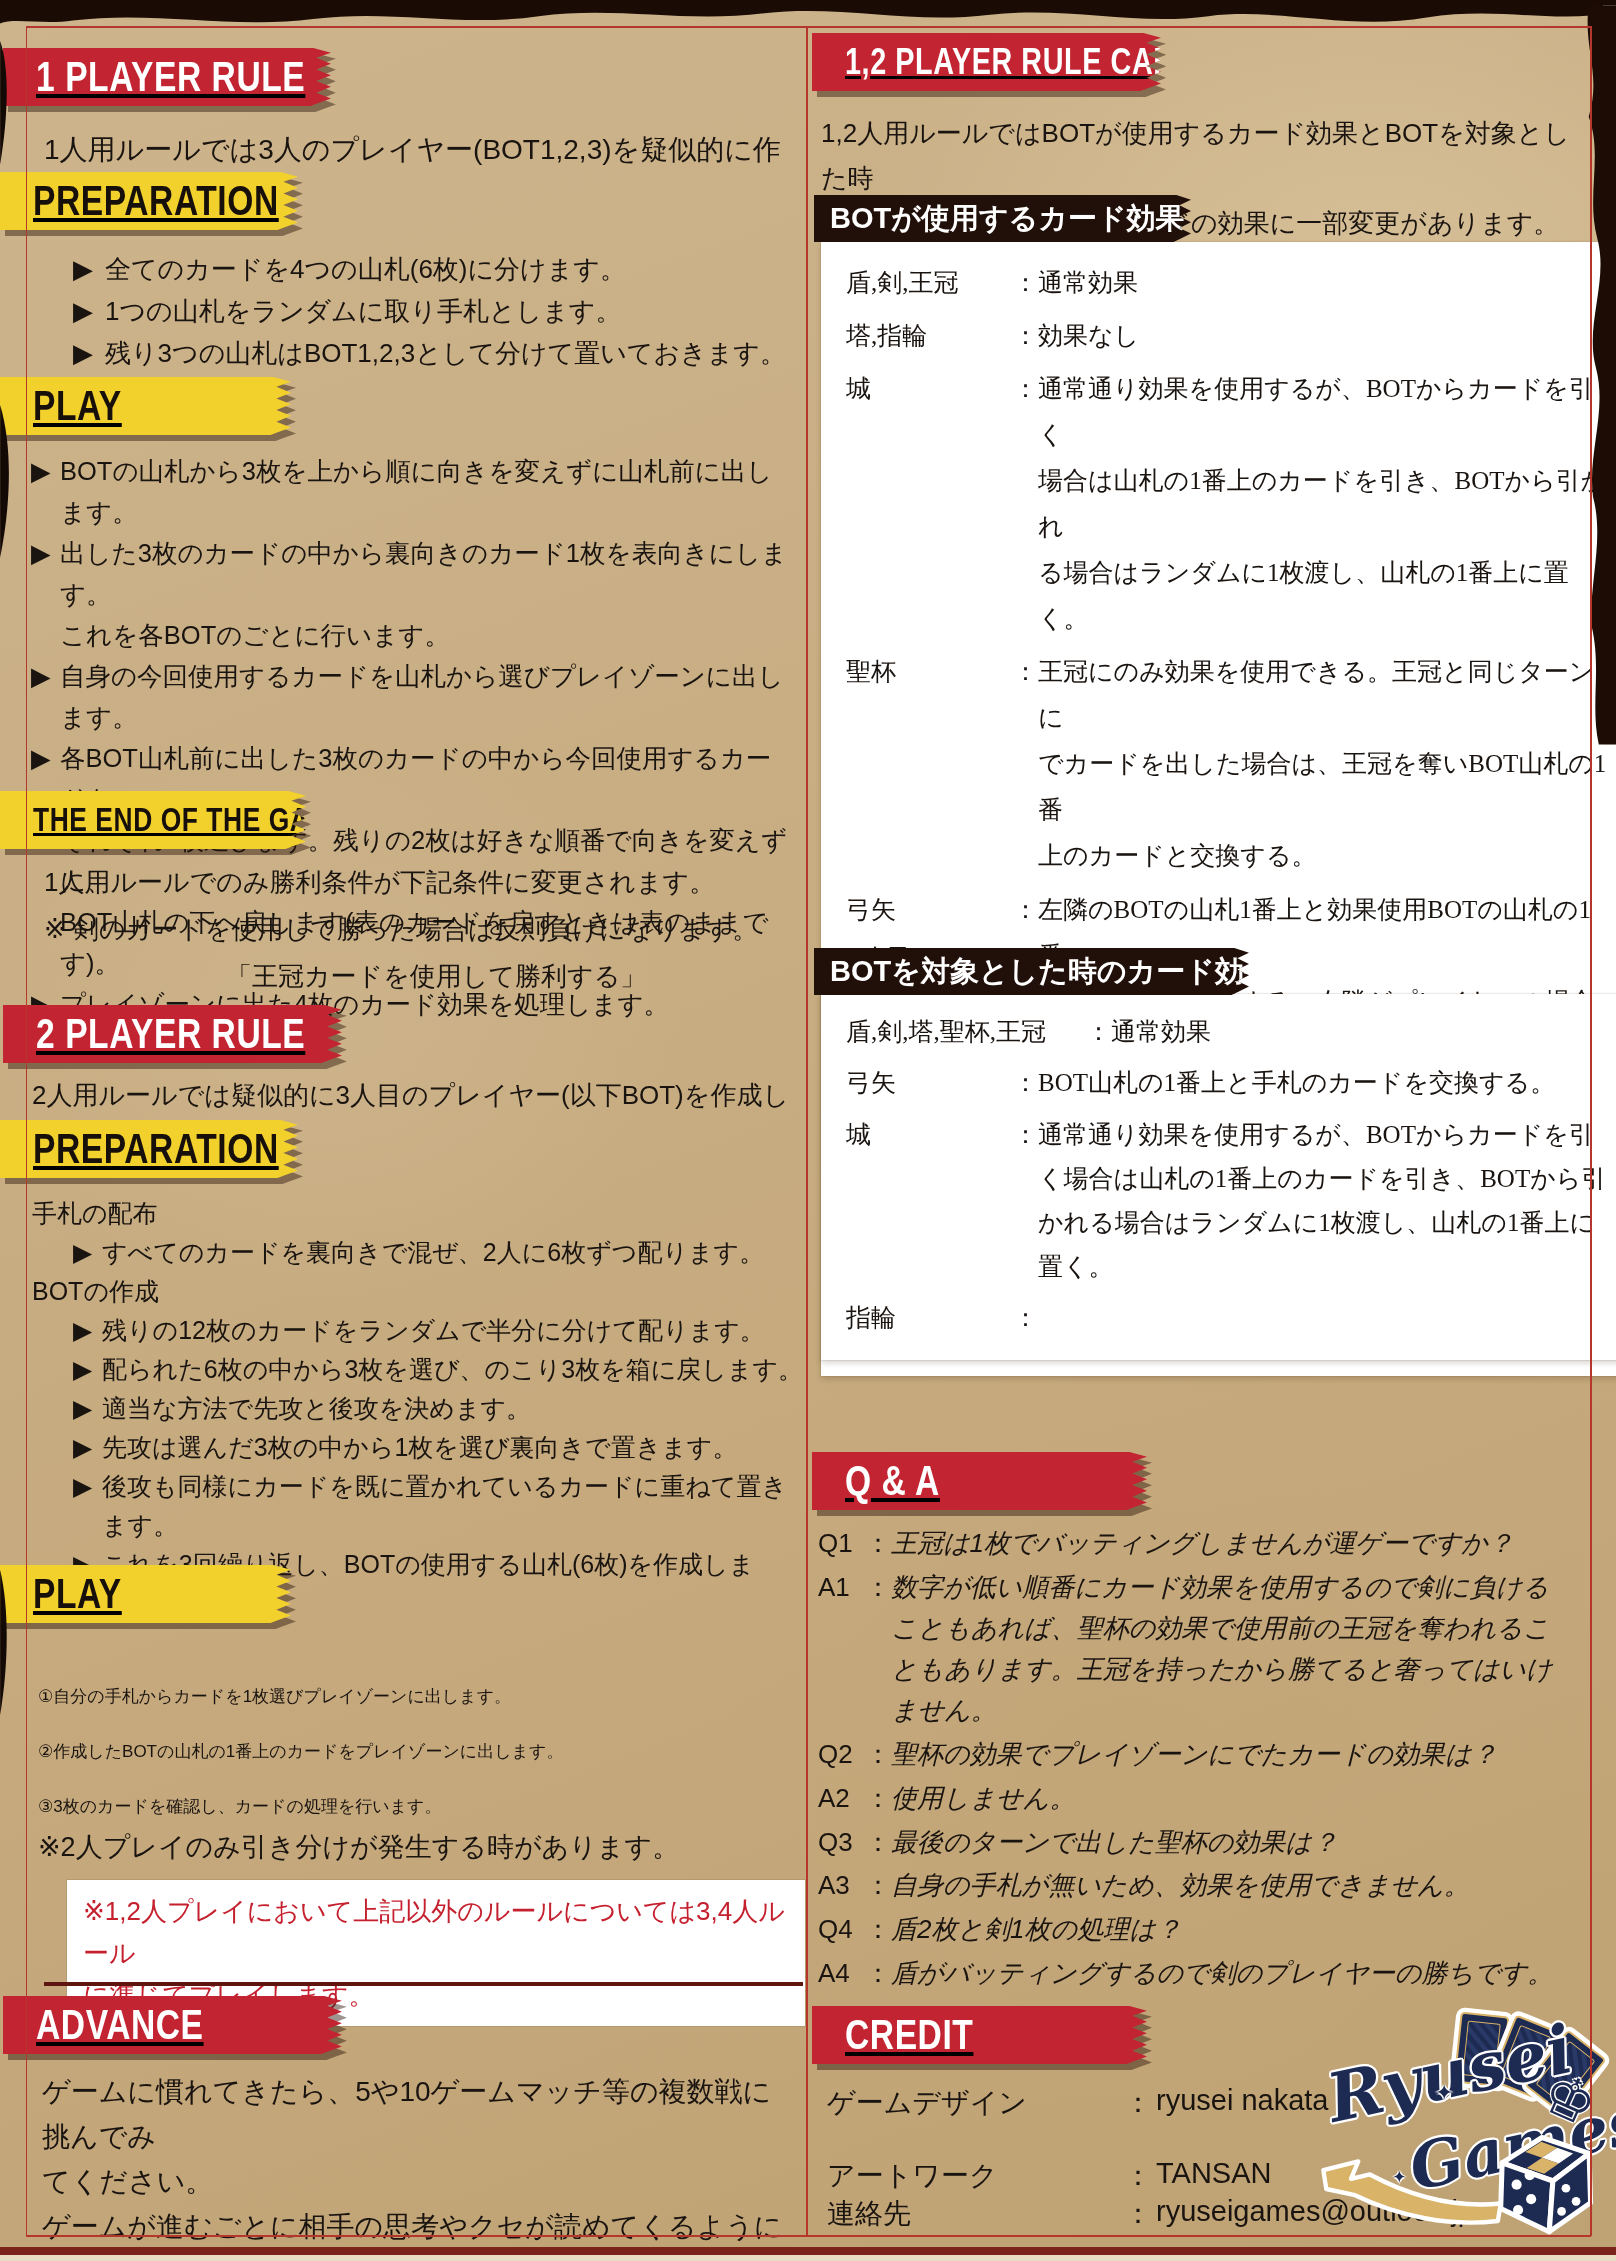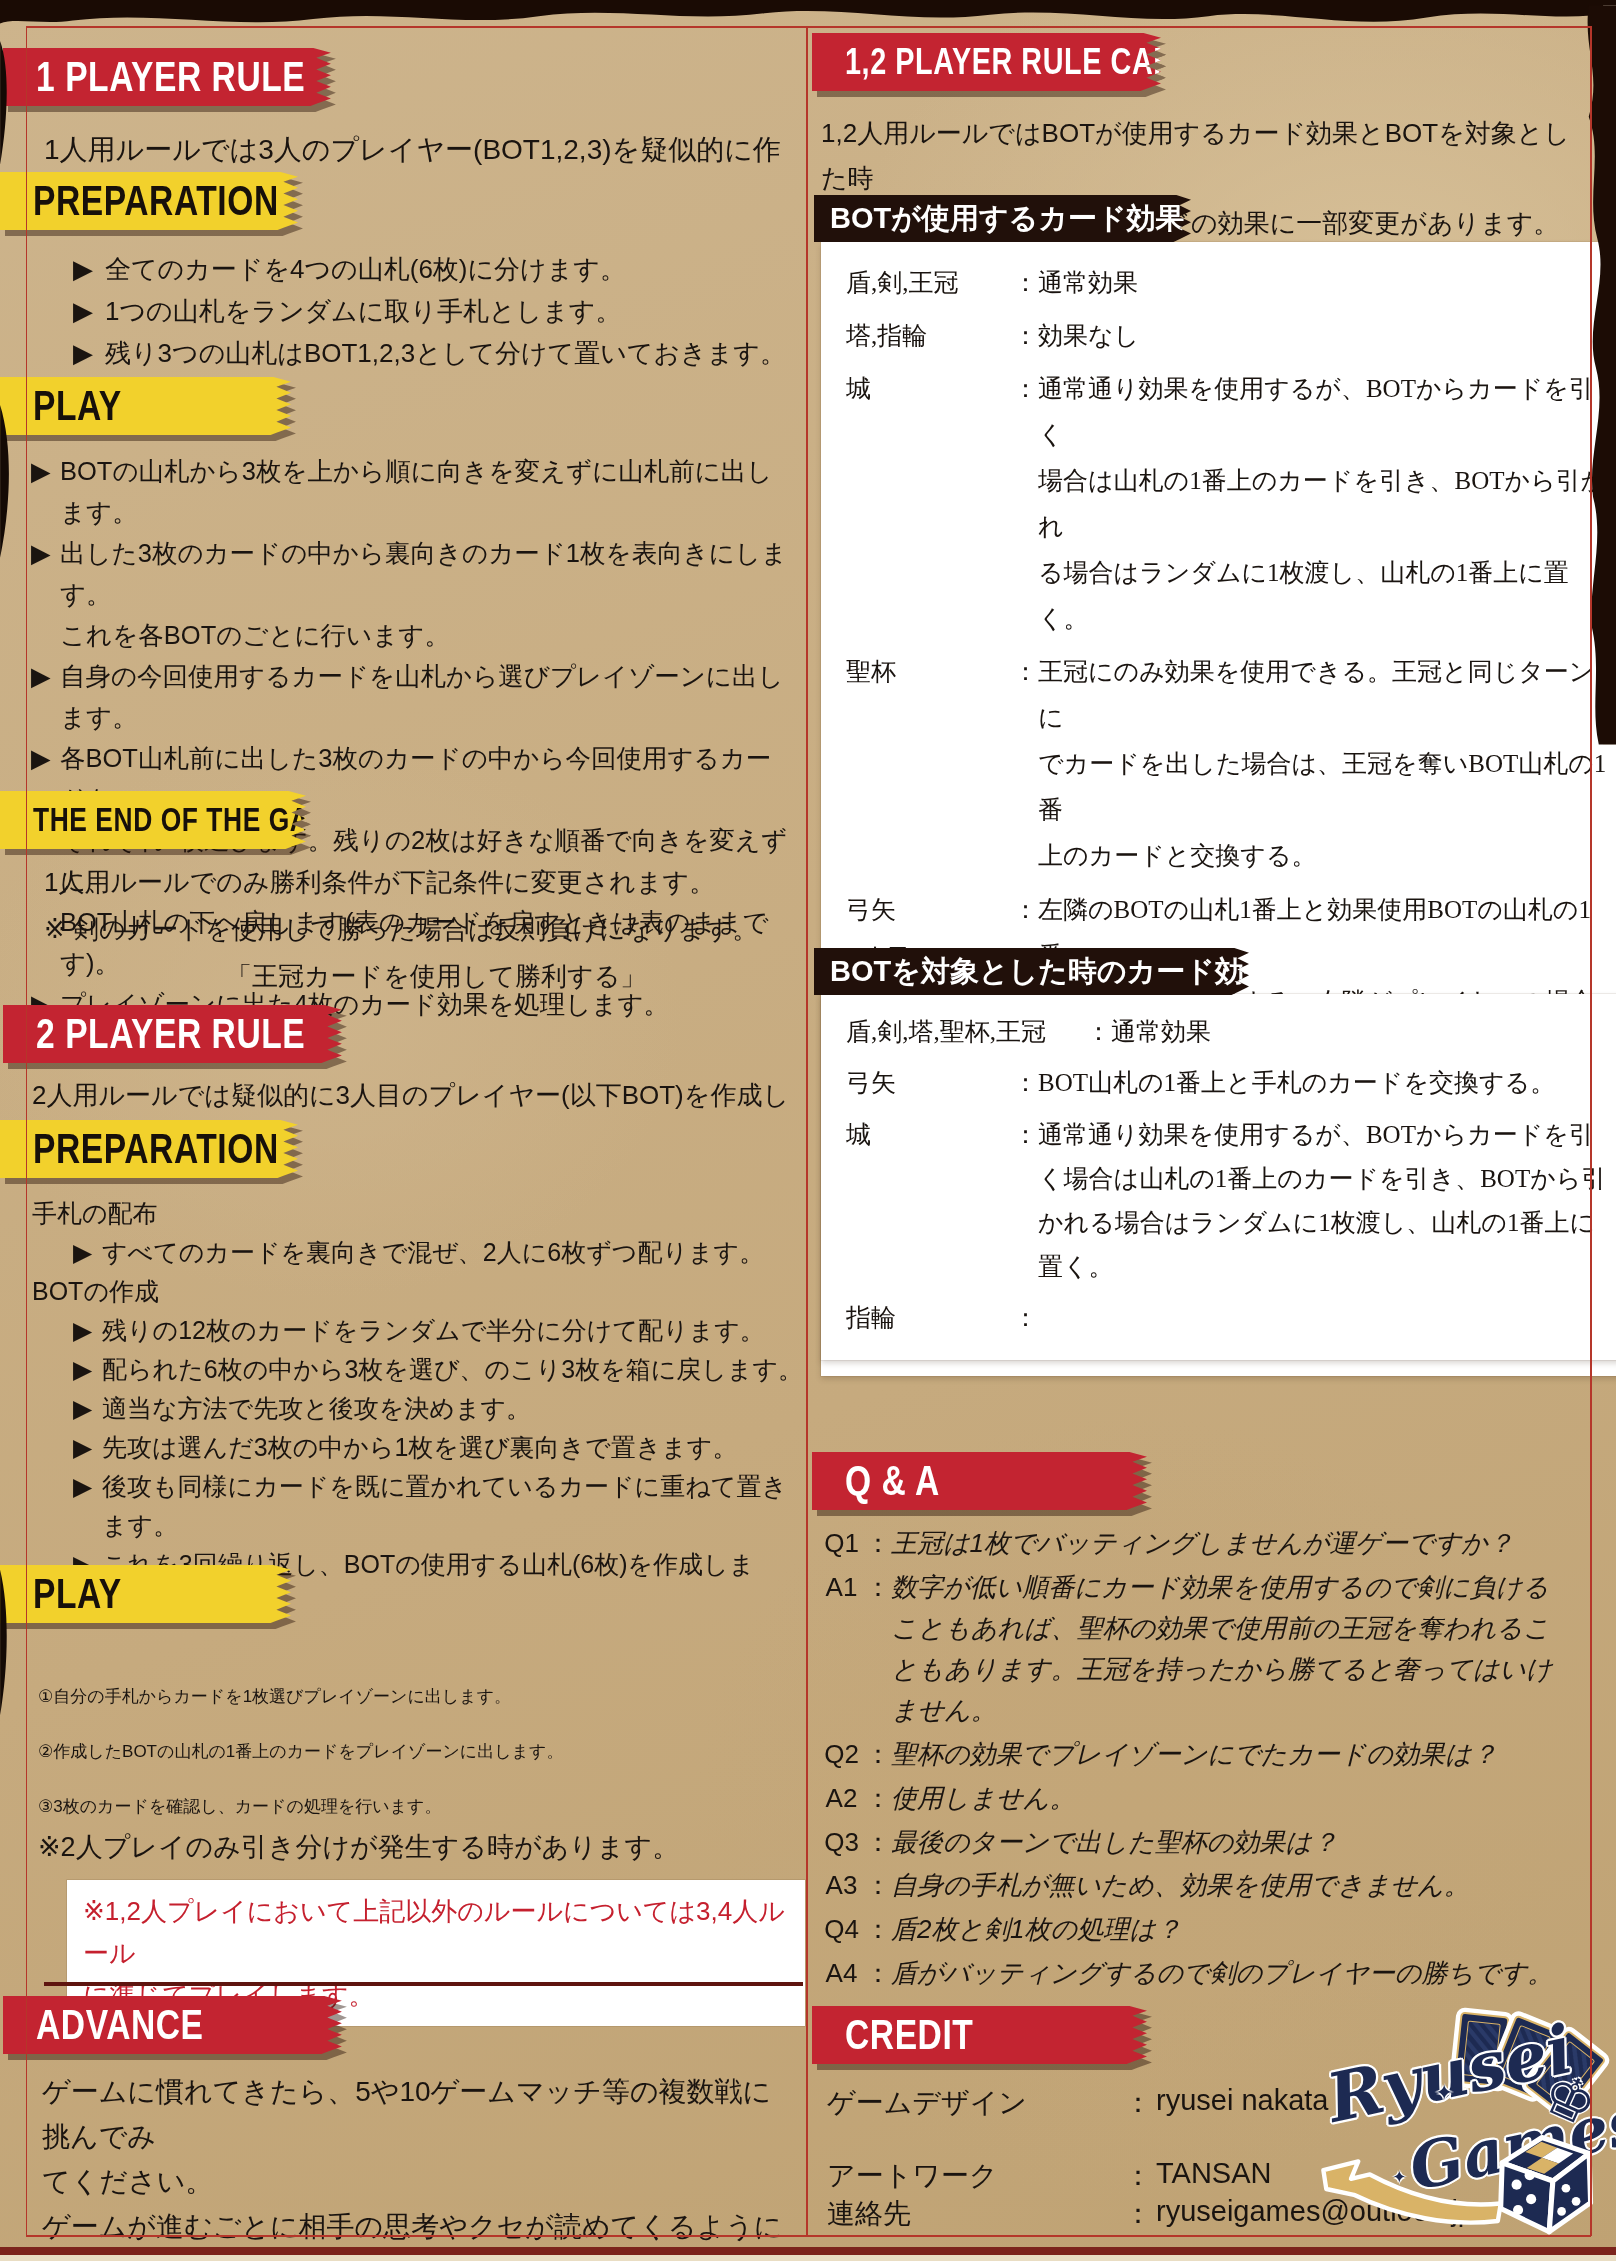--- a/index.html
+++ b/index.html
@@ -8,21 +8,21 @@
   .abs{position:absolute;}
   .paper{position:absolute;inset:0;
     background:
       radial-gradient(874px 582px at 85% 12%, #d6bf97 0%, rgba(214,191,151,0) 60%),
       radial-gradient(655px 510px at 20% 45%, #cdb38a 0%, rgba(205,179,138,0) 55%),
       radial-gradient(728px 655px at 70% 80%, #c3a678 0%, rgba(195,166,120,0) 60%),
       linear-gradient(160deg,#cdb48c,#c6aa7e 60%,#bfa273);}
   .frameline{position:absolute;background:#b5362a;z-index:40;}
   .jp{color:#1a1410;}
   
-  .ribw{filter:drop-shadow(5.1px 6.6px 0 rgba(43,20,8,.45));z-index:20;}
+  .ribw{filter:drop-shadow(5.1px 6.6px 0 rgba(43,20,8,.45));z-index:20;text-decoration:underline;}
   .rib{height:58px;display:flex;align-items:center;padding:0 47px 0 33px;
        clip-path:polygon(0 0,calc(100% - 17.5px) 0,100% 8%,calc(100% - 14.6px) 17%,100% 27%,
        calc(100% - 14.6px) 37%,100% 47%,calc(100% - 14.6px) 57%,100% 67%,calc(100% - 14.6px) 77%,
        100% 87%,calc(100% - 14.6px) 96%,calc(100% - 20.4px) 100%,0 100%);}
   .rib span{font-weight:700;font-size:42px;letter-spacing:0.7px;white-space:nowrap;
        transform:scaleX(.8);transform-origin:left center;display:inline-block;}
   .red{background:#c32431;color:#ffffff;}
   .yel{background:#f2d12c;color:#17100a;}
   .bhead{background:#21100a;color:#fff;height:47px;display:flex;align-items:center;
        padding:0 33px 0 16px;
@@ -34,21 +34,21 @@
   .p{white-space:pre-line;}
   .bl{display:flex;}
   .bm{flex:none;}
   .box{background:#ffffff;box-shadow:0 0 0 0.7px rgba(90,60,30,.12),0 2.9px 5.8px rgba(60,40,20,.2);z-index:10;}
   .entry{display:flex;font-size:25px;line-height:46px;margin-bottom:7.3px;font-family:Liberation Serif, serif;}
   .elab{width:167px;flex:none;white-space:pre-line;}
   .elab.wide{width:240px;}
   .ecol{flex:none;}
   .etxt{flex:1;white-space:pre-line;}
   .qrow{display:flex;font-size:26px;line-height:41px;margin-bottom:2.9px;}
-  .qid{width:47px;flex:none;text-align:center;}
+  .qid{width:47px;flex:none;}
   .qtxt{flex:1;white-space:pre-line;font-style:italic;}
   .credrow{display:flex;font-size:28px;}
   .crlab{width:297px;flex:none;}
   .crcol{width:32px;flex:none;}
   .crval{flex:1;font-size:29px;}
   .notebox{background:#fff;box-shadow:0 0 0 0.7px rgba(120,90,60,.25);color:#c5202e;
        font-size:26px;line-height:42px;padding:10.2px 16px;white-space:pre-line;z-index:10;}
   .divider{background:#5e150f;height:4.4px;z-index:15;}
   
   .logo-script{font-family:"DejaVu Serif","Liberation Serif",serif;font-style:italic;font-weight:700;

